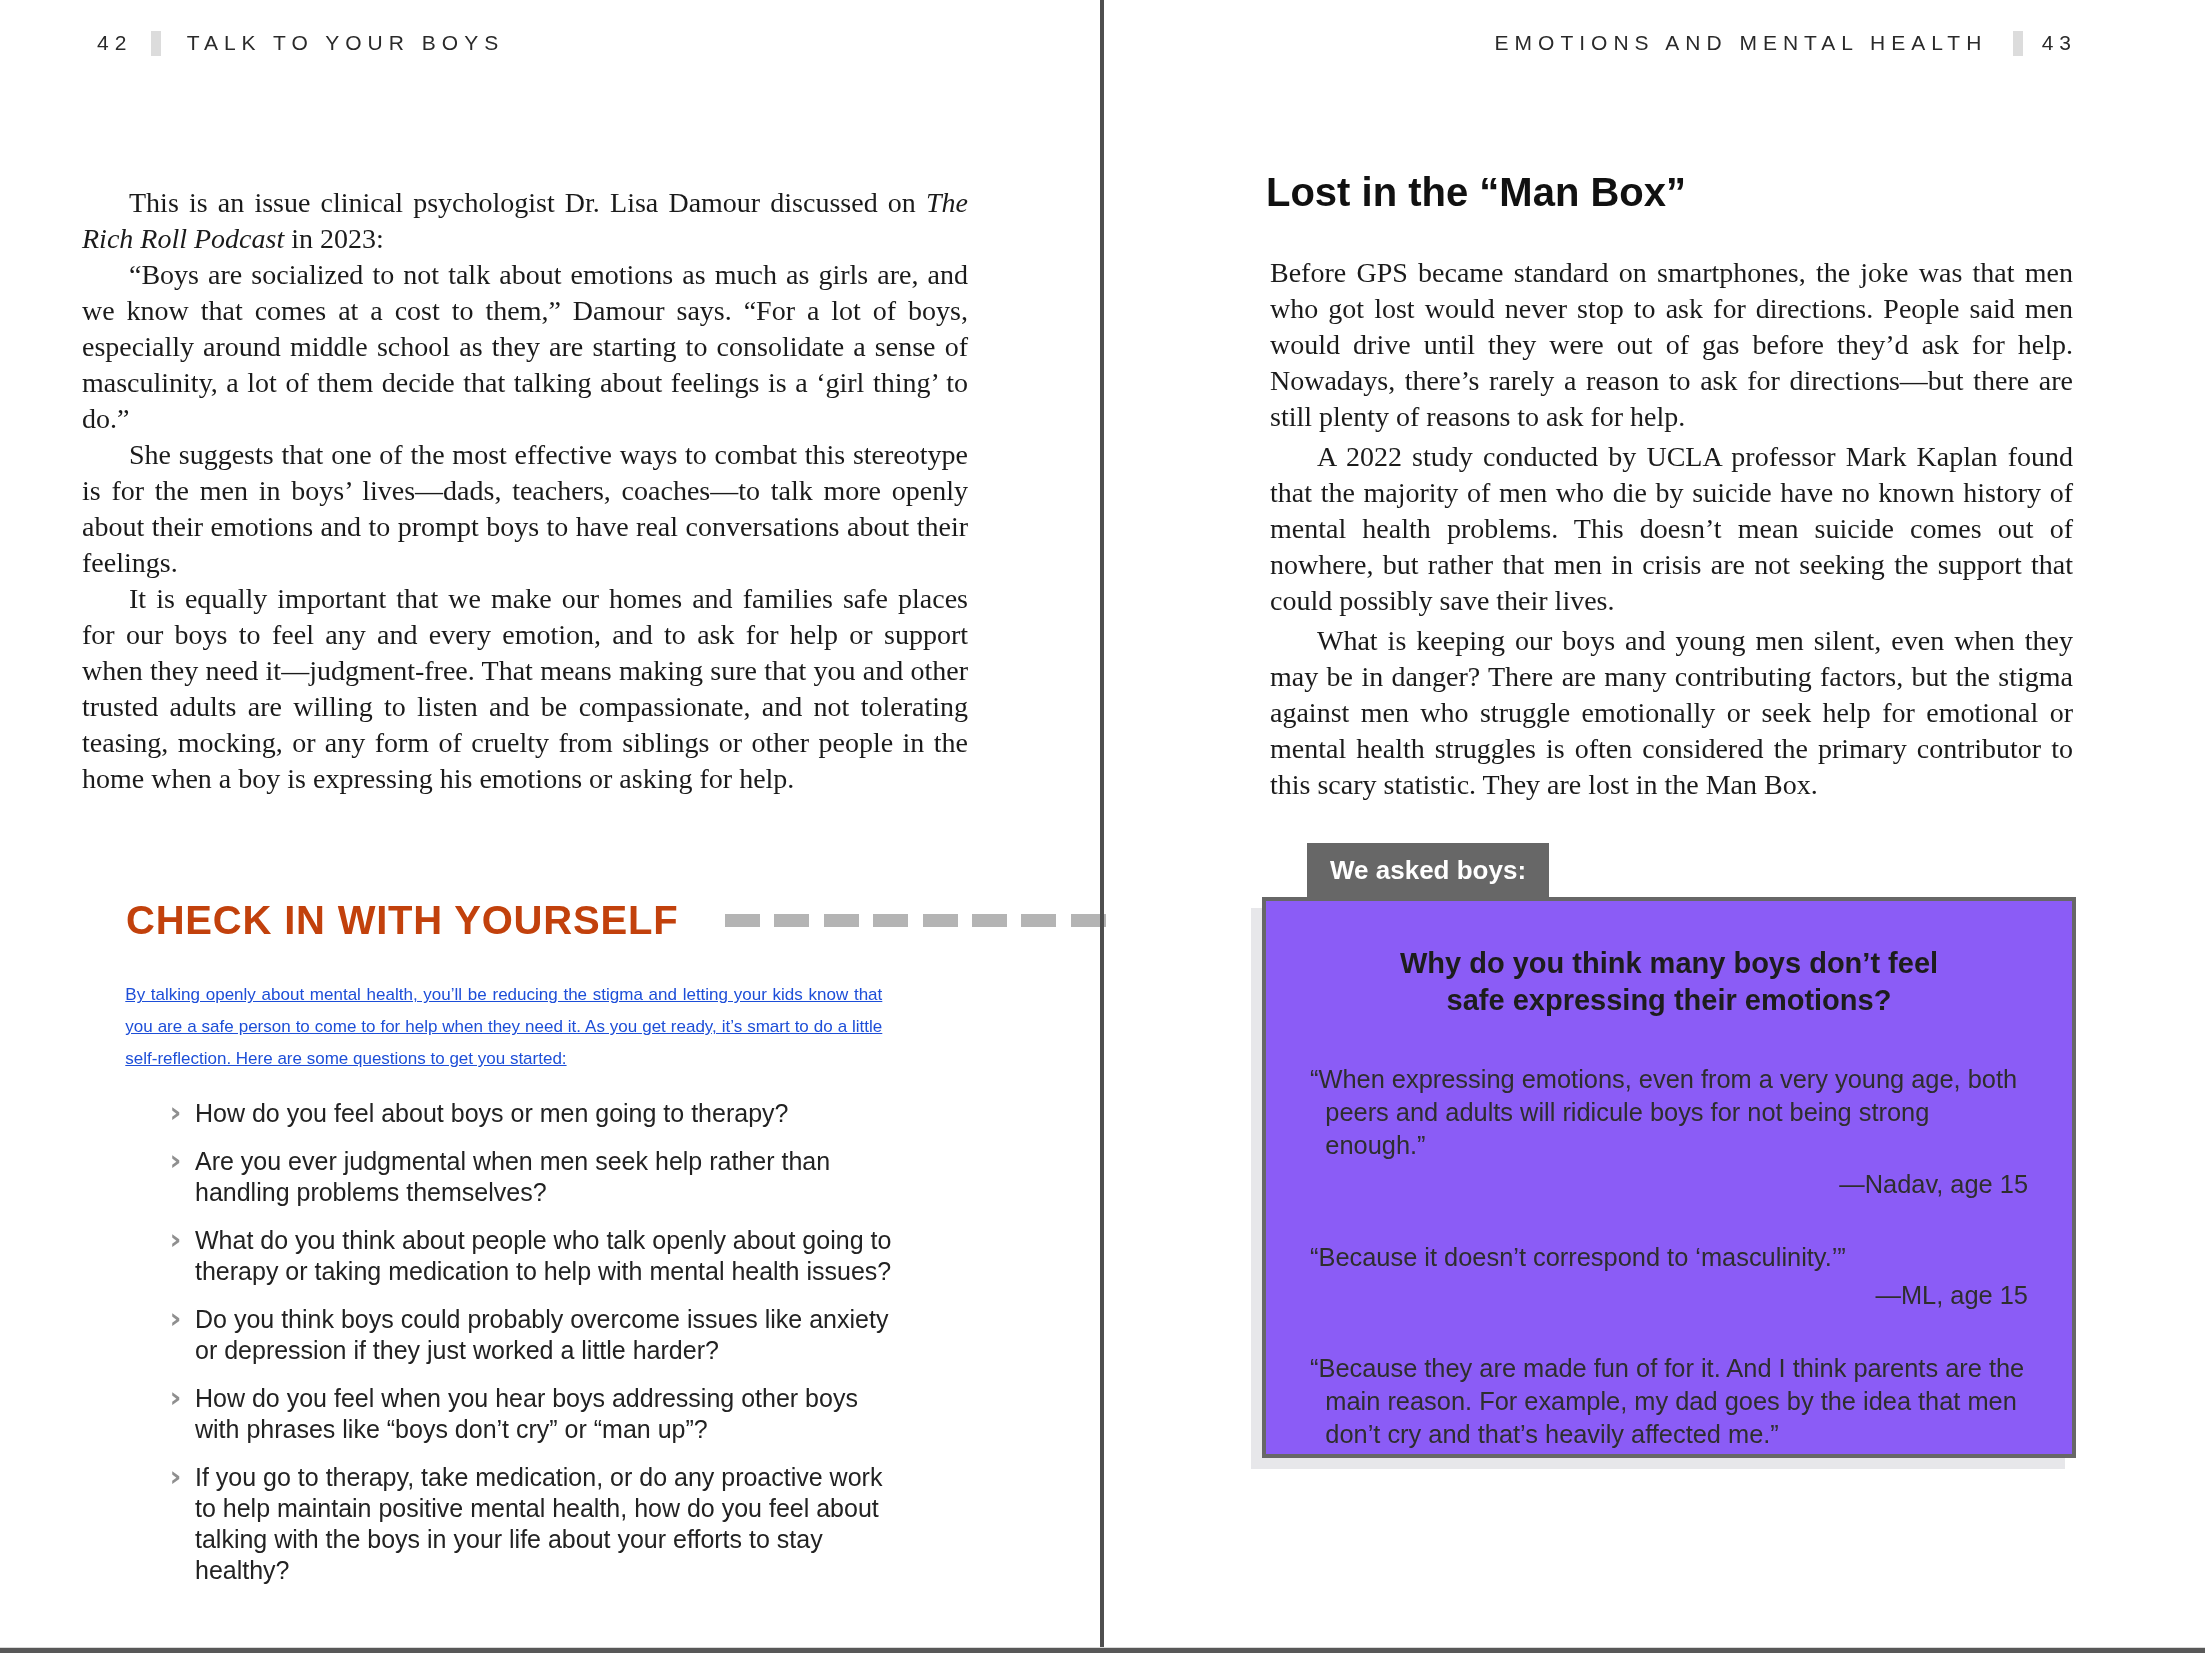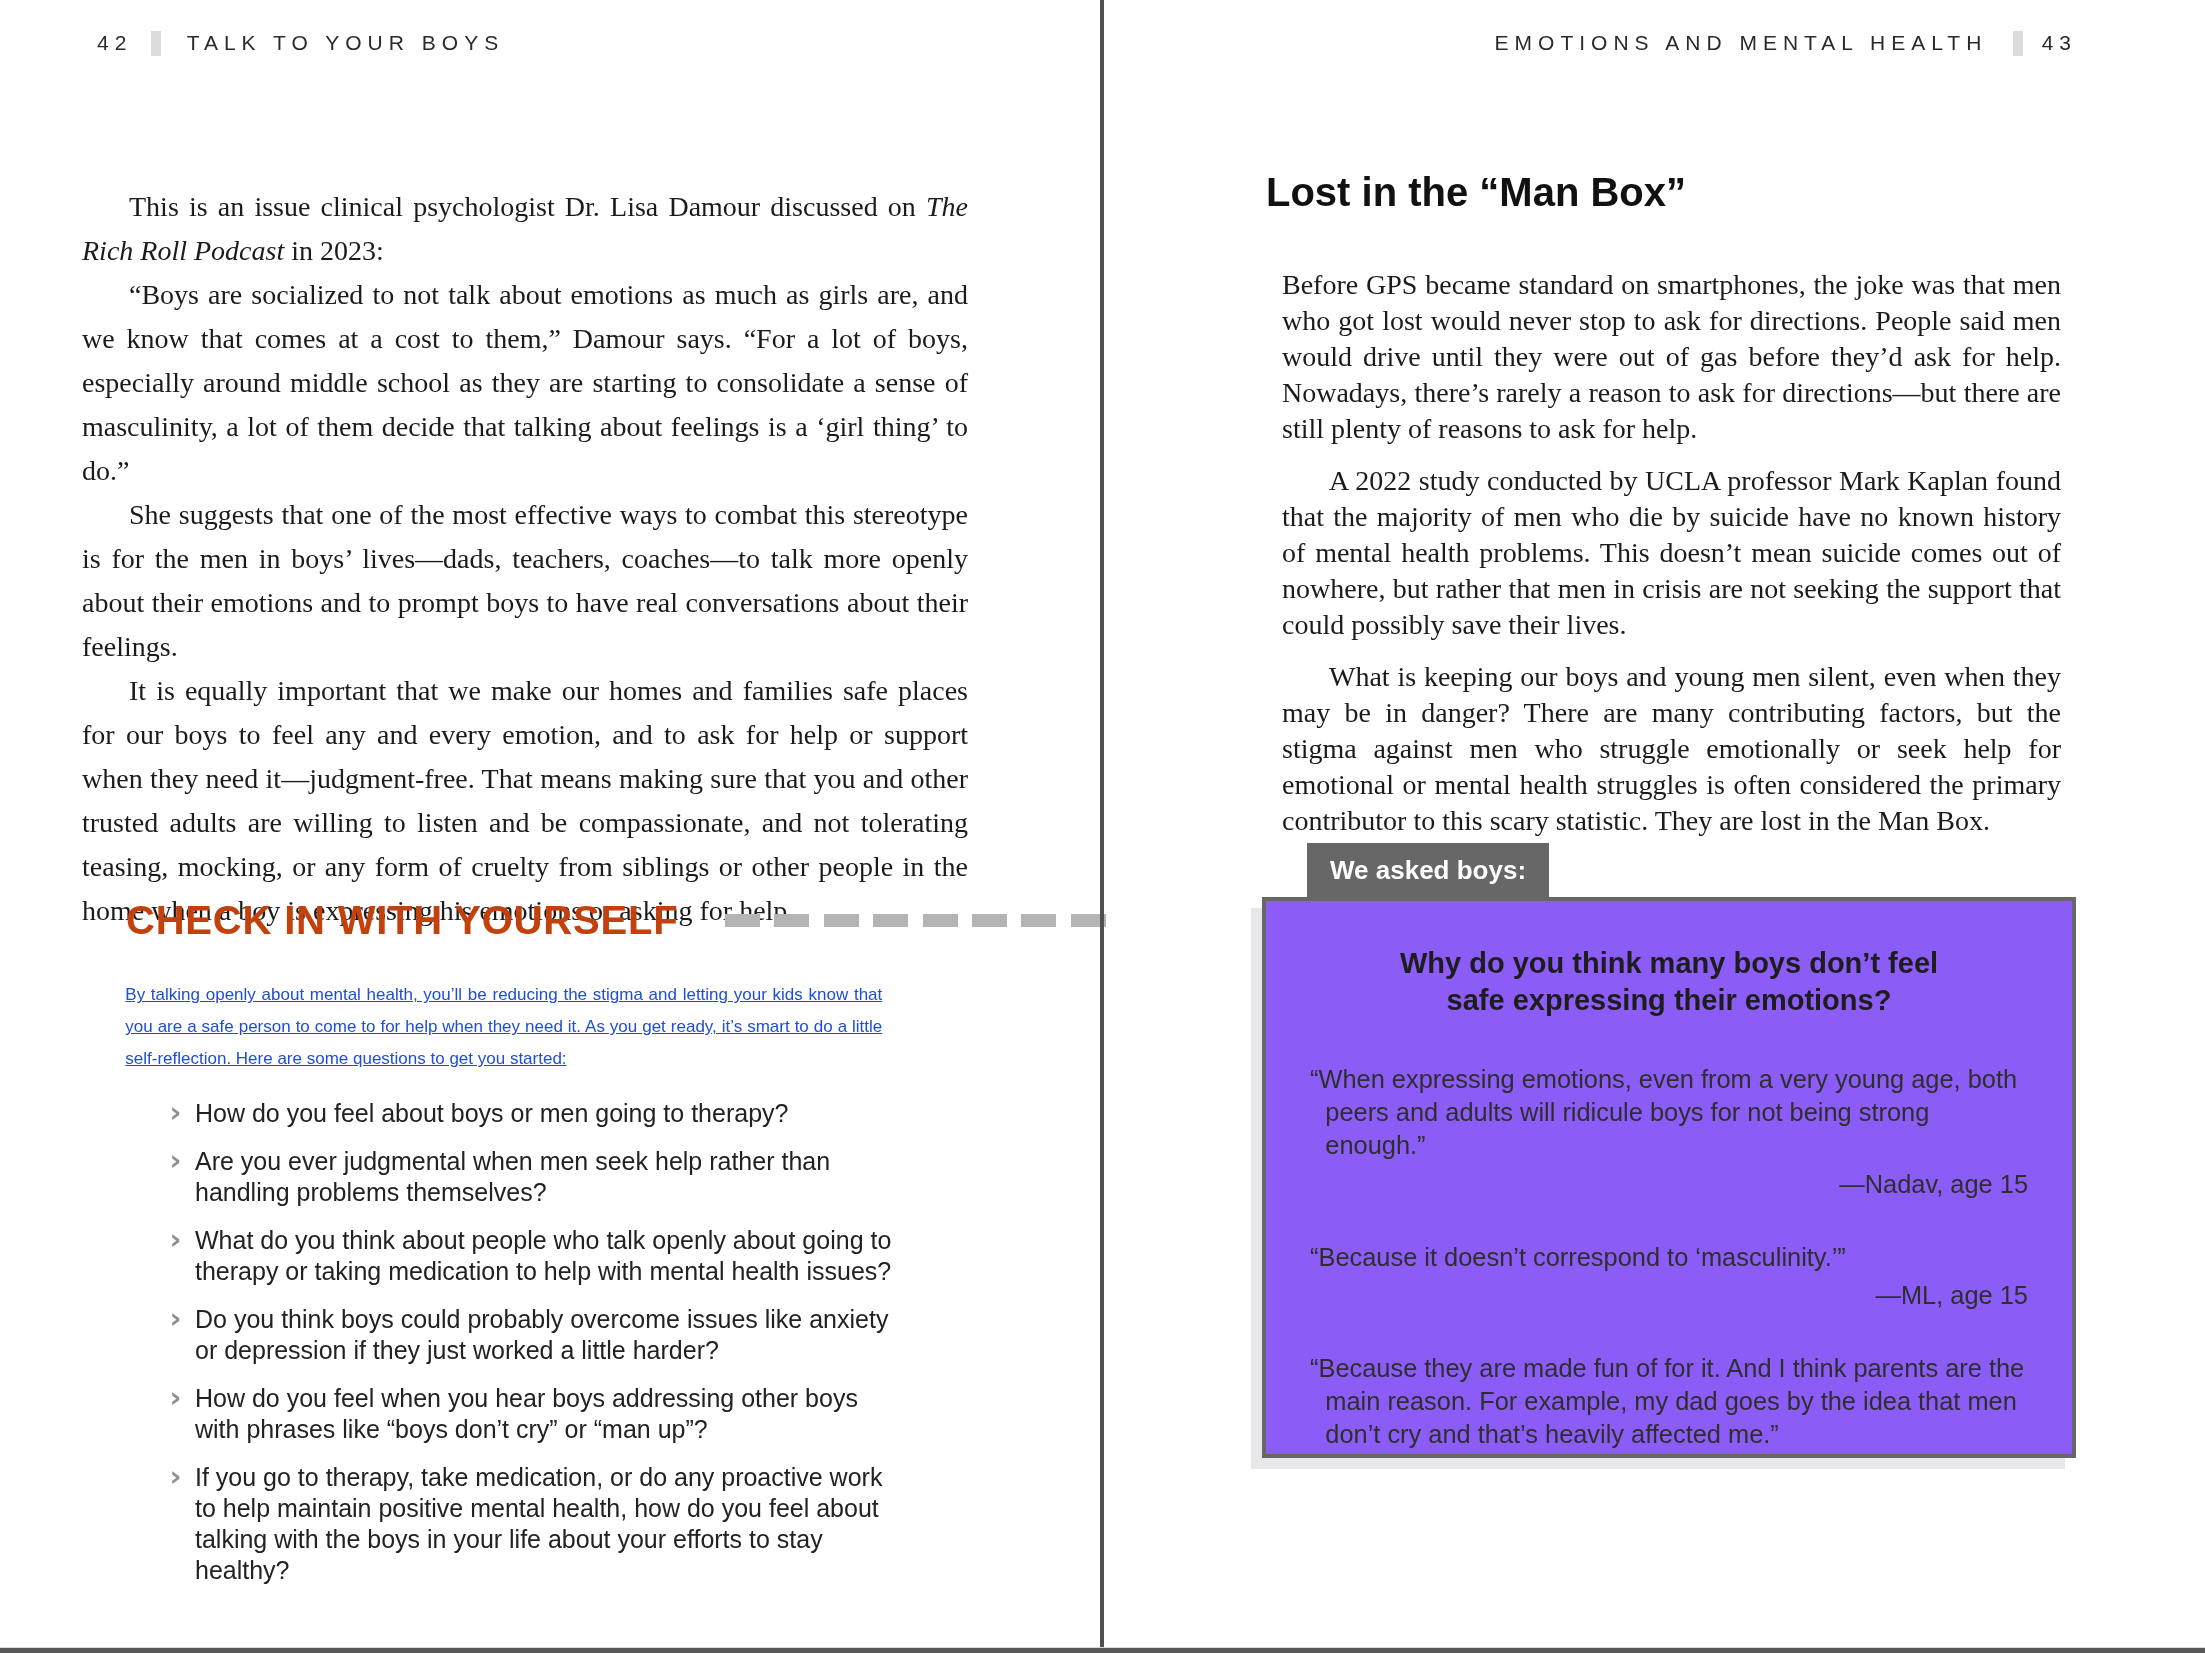--- a/index.html
+++ b/index.html
@@ -21,21 +21,21 @@
   }
   .rh-left{left:97px;}
   .rh-right{right:129px;margin-left:16px;}
   .head-bar{width:10.2px;height:25.4px;background:#dcdcdc;flex:0 0 auto;}
   .rh-left .head-bar{margin:0 25.4px 0 18.7px;}
   .rh-right .head-bar{margin:0 18.7px 0 25.4px;}
 
   
   .body-left{
     position:absolute;left:82px;top:185px;width:886px;
-    font-size:28px;line-height:44px;text-align:justify;
+    font-size:28px;line-height:36px;text-align:justify;
   }
   .body-left p{margin:0;}
   .body-left p.indent{text-indent:47px;}
   .italic{font-style:italic;}
 
   
   .checkin{position:absolute;left:110px;top:882px;width:833px;font-family:"Liberation Sans", sans-serif;}
   .checkin-head-row{display:flex;align-items:center;}
   .checkin-head-row h2{
     margin:16px;font-size:40px;font-weight:800;letter-spacing:0.8px;color:#c2410c;white-space:nowrap;
@@ -55,21 +55,21 @@
 
   
   .chapter-heading{
     position:absolute;left:163px;top:170px;margin:0;
     font-family:"Liberation Sans", sans-serif;font-size:40px;font-weight:800;color:#111111;
   }
   .body-right{
     position:absolute;left:163px;top:251px;width:811px;
     font-size:28px;line-height:36px;text-align:justify;
   }
-  .body-right p{margin:16px;}
+  .body-right p{margin:4px;}
   .body-right p.indent{text-indent:47px;}
 
   
   .callout-tab{
     position:absolute;left:204px;top:843px;height:54px;line-height:54px;
     background:#676767;color:#ffffff;padding:0 23px;z-index:2;
     font-family:"Liberation Sans", sans-serif;font-size:26px;font-weight:700;white-space:nowrap;
   }
   .callout-box{
     position:absolute;left:159px;top:897px;width:806px;height:553px;

